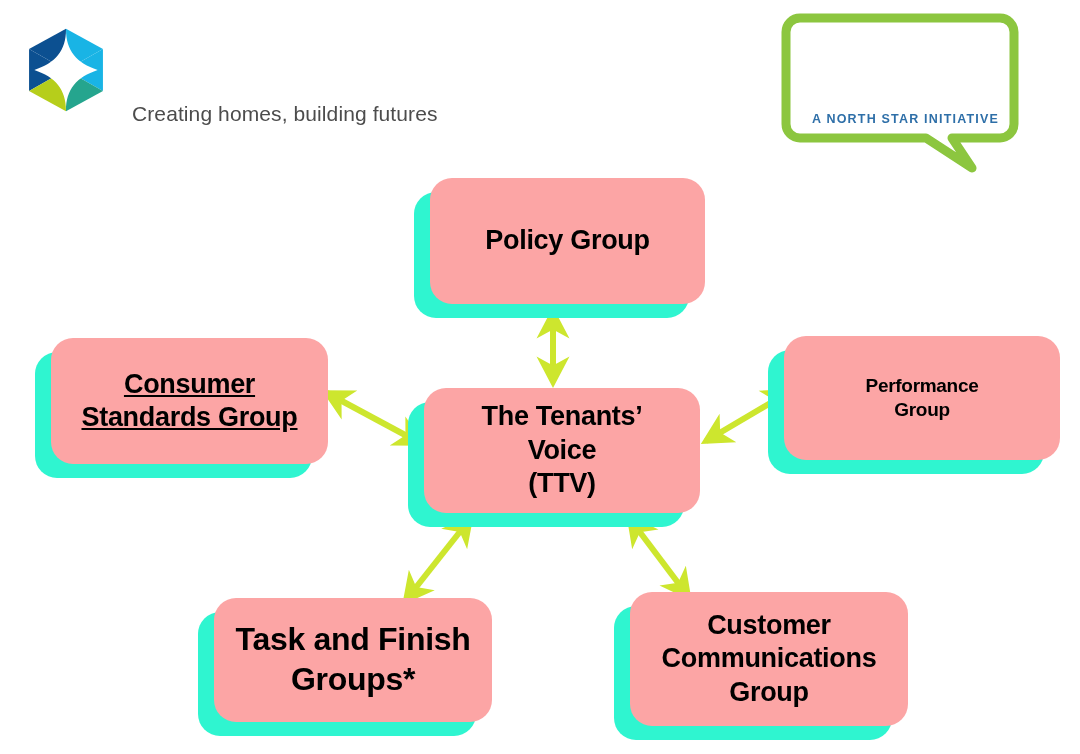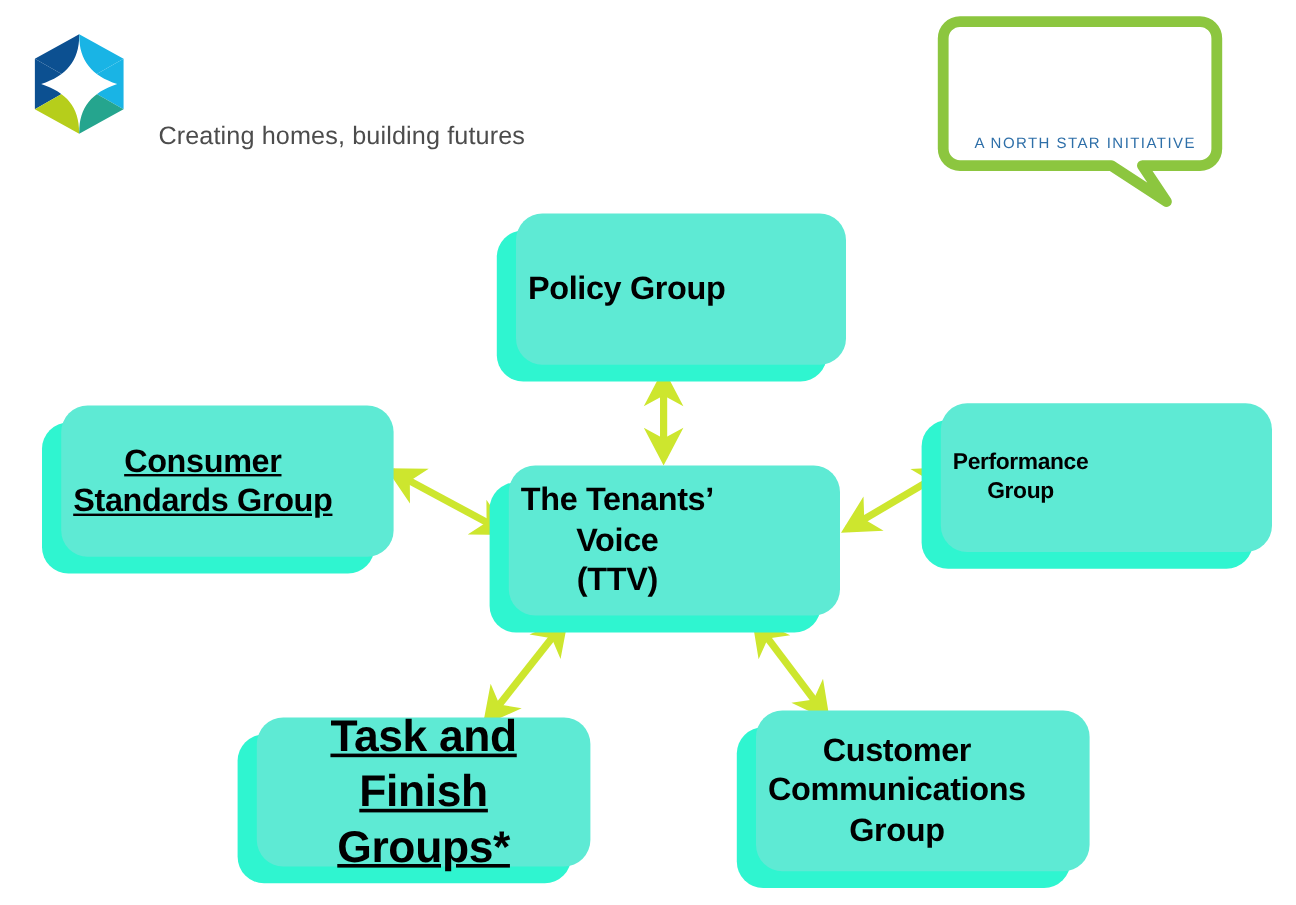--- a/index.html
+++ b/index.html
@@ -33,39 +33,39 @@
   .yv-text{position:absolute;left:0;top:0;width:248px;height:168px;}
   .yv-line{
     position:absolute;color:#0D5A96;font-weight:700;
     letter-spacing:-1px;line-height:1;white-space:nowrap;
     font-family:"Liberation Sans", sans-serif;
   }
   .yv-your{left:36px;top:22px;font-size:42px;}
   .yv-voice{left:30px;top:58px;font-size:42px;}
   .yv-sub{
     position:absolute;left:36px;top:104px;
-    font-size:12.5px;color:#2E6FA8;font-weight:400;
+    font-size:12.5px;color:#2E6FA8;font-weight:700;
     letter-spacing:1.2px;white-space:nowrap;
   }
 
   
   #arrows{position:absolute;left:0;top:0;width:1080px;height:754px;}
 
   
   .node{position:absolute;}
   .node .shadow{
     position:absolute;left:-16px;top:14px;
     width:100%;height:100%;
     background:#2FF5D0;border-radius:22px;
   }
   .node .card{
     position:absolute;left:0;top:0;
     width:100%;height:100%;
-    background:#5eead4;border-radius:22px;
-    display:flex;align-items:center;justify-content:flex-start;
+    background:#fca5a5;border-radius:22px;
+    display:flex;align-items:center;justify-content:center;
     box-sizing:border-box;padding:6px 10px;
   }
   .node .label{
     color:#000000;font-weight:700;text-align:center;
     line-height:1.24;letter-spacing:-0.3px;
     font-family:"Liberation Sans", sans-serif;
     white-space:pre-line;
   }
 
   #node-center{left:424px;top:388px;width:276px;height:125px;}
@@ -74,21 +74,21 @@
   #node-policy{left:430px;top:178px;width:275px;height:126px;}
   #node-policy .label{font-size:27px;}
 
   #node-consumer{left:51px;top:338px;width:277px;height:126px;}
   #node-consumer .label{font-size:27px;text-decoration:underline;}
 
   #node-performance{left:784px;top:336px;width:276px;height:124px;}
   #node-performance .label{font-size:19px;}
 
   #node-task{left:214px;top:598px;width:278px;height:124px;}
-  #node-task .label{font-size:37px;text-decoration:underline;}
+  #node-task .label{font-size:32px;}
 
   #node-customer{left:630px;top:592px;width:278px;height:134px;}
   #node-customer .label{font-size:27px;}
 </style>
 </head>
 <body>
 
 <div id="canvas">
 
   <div class="ns-logo">

